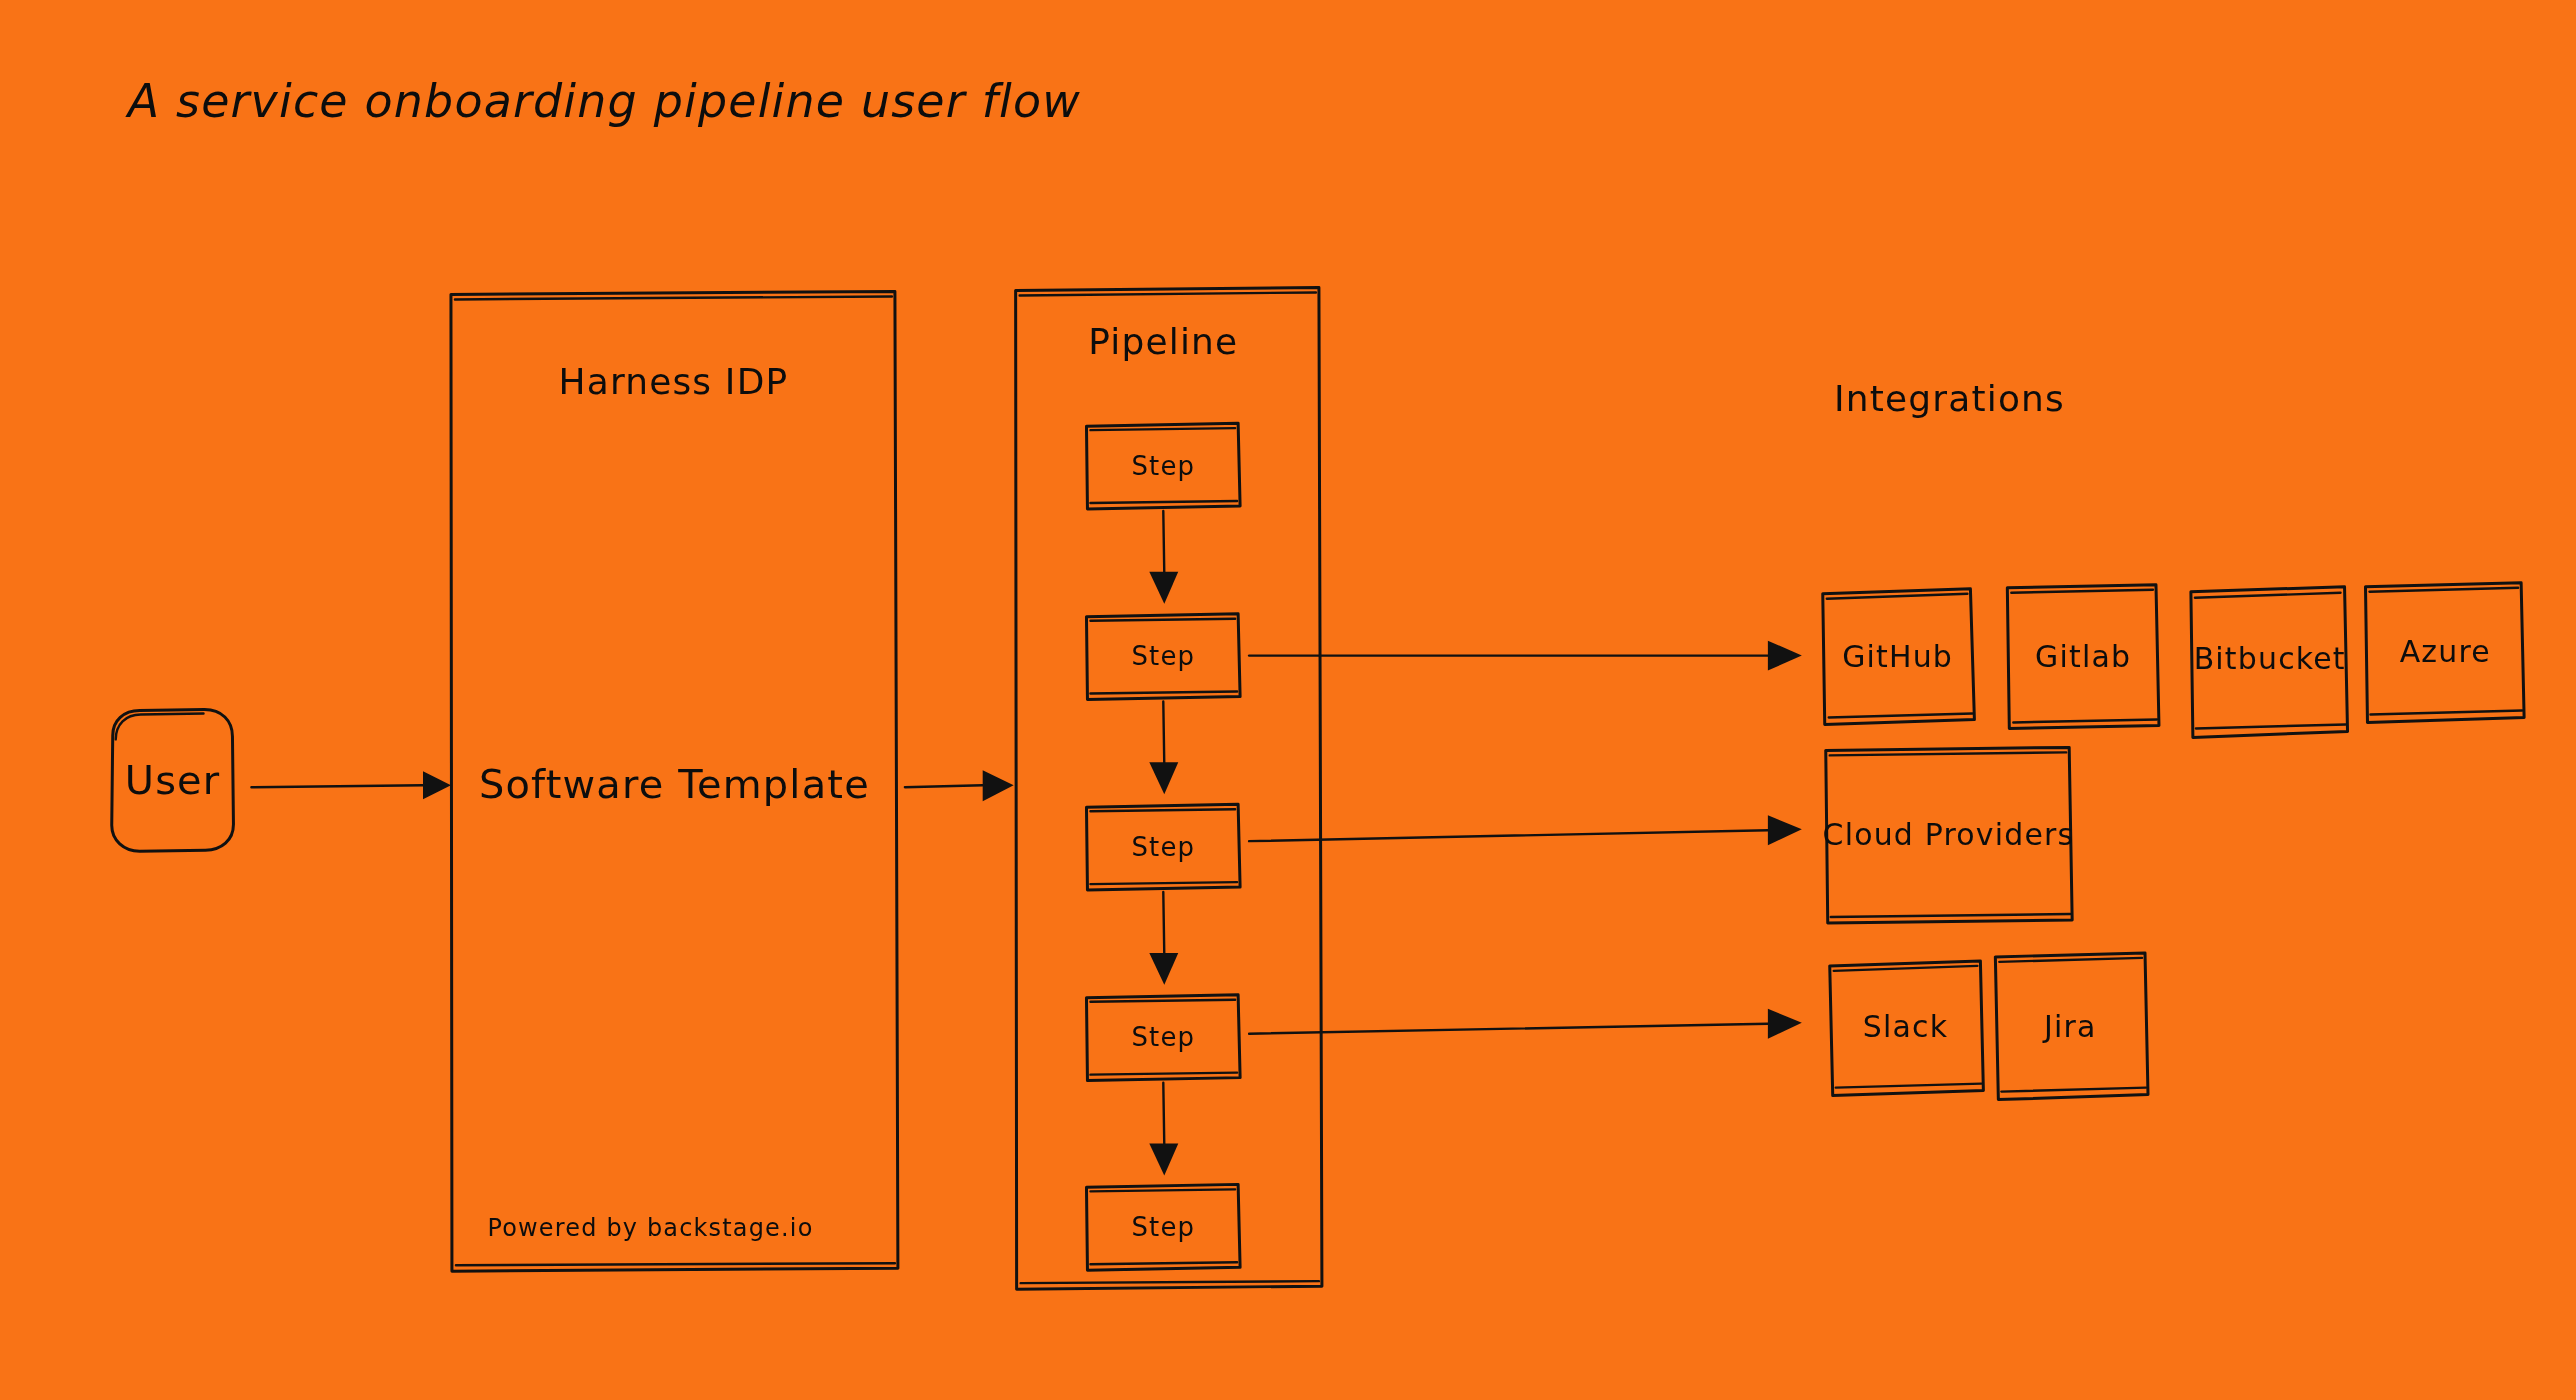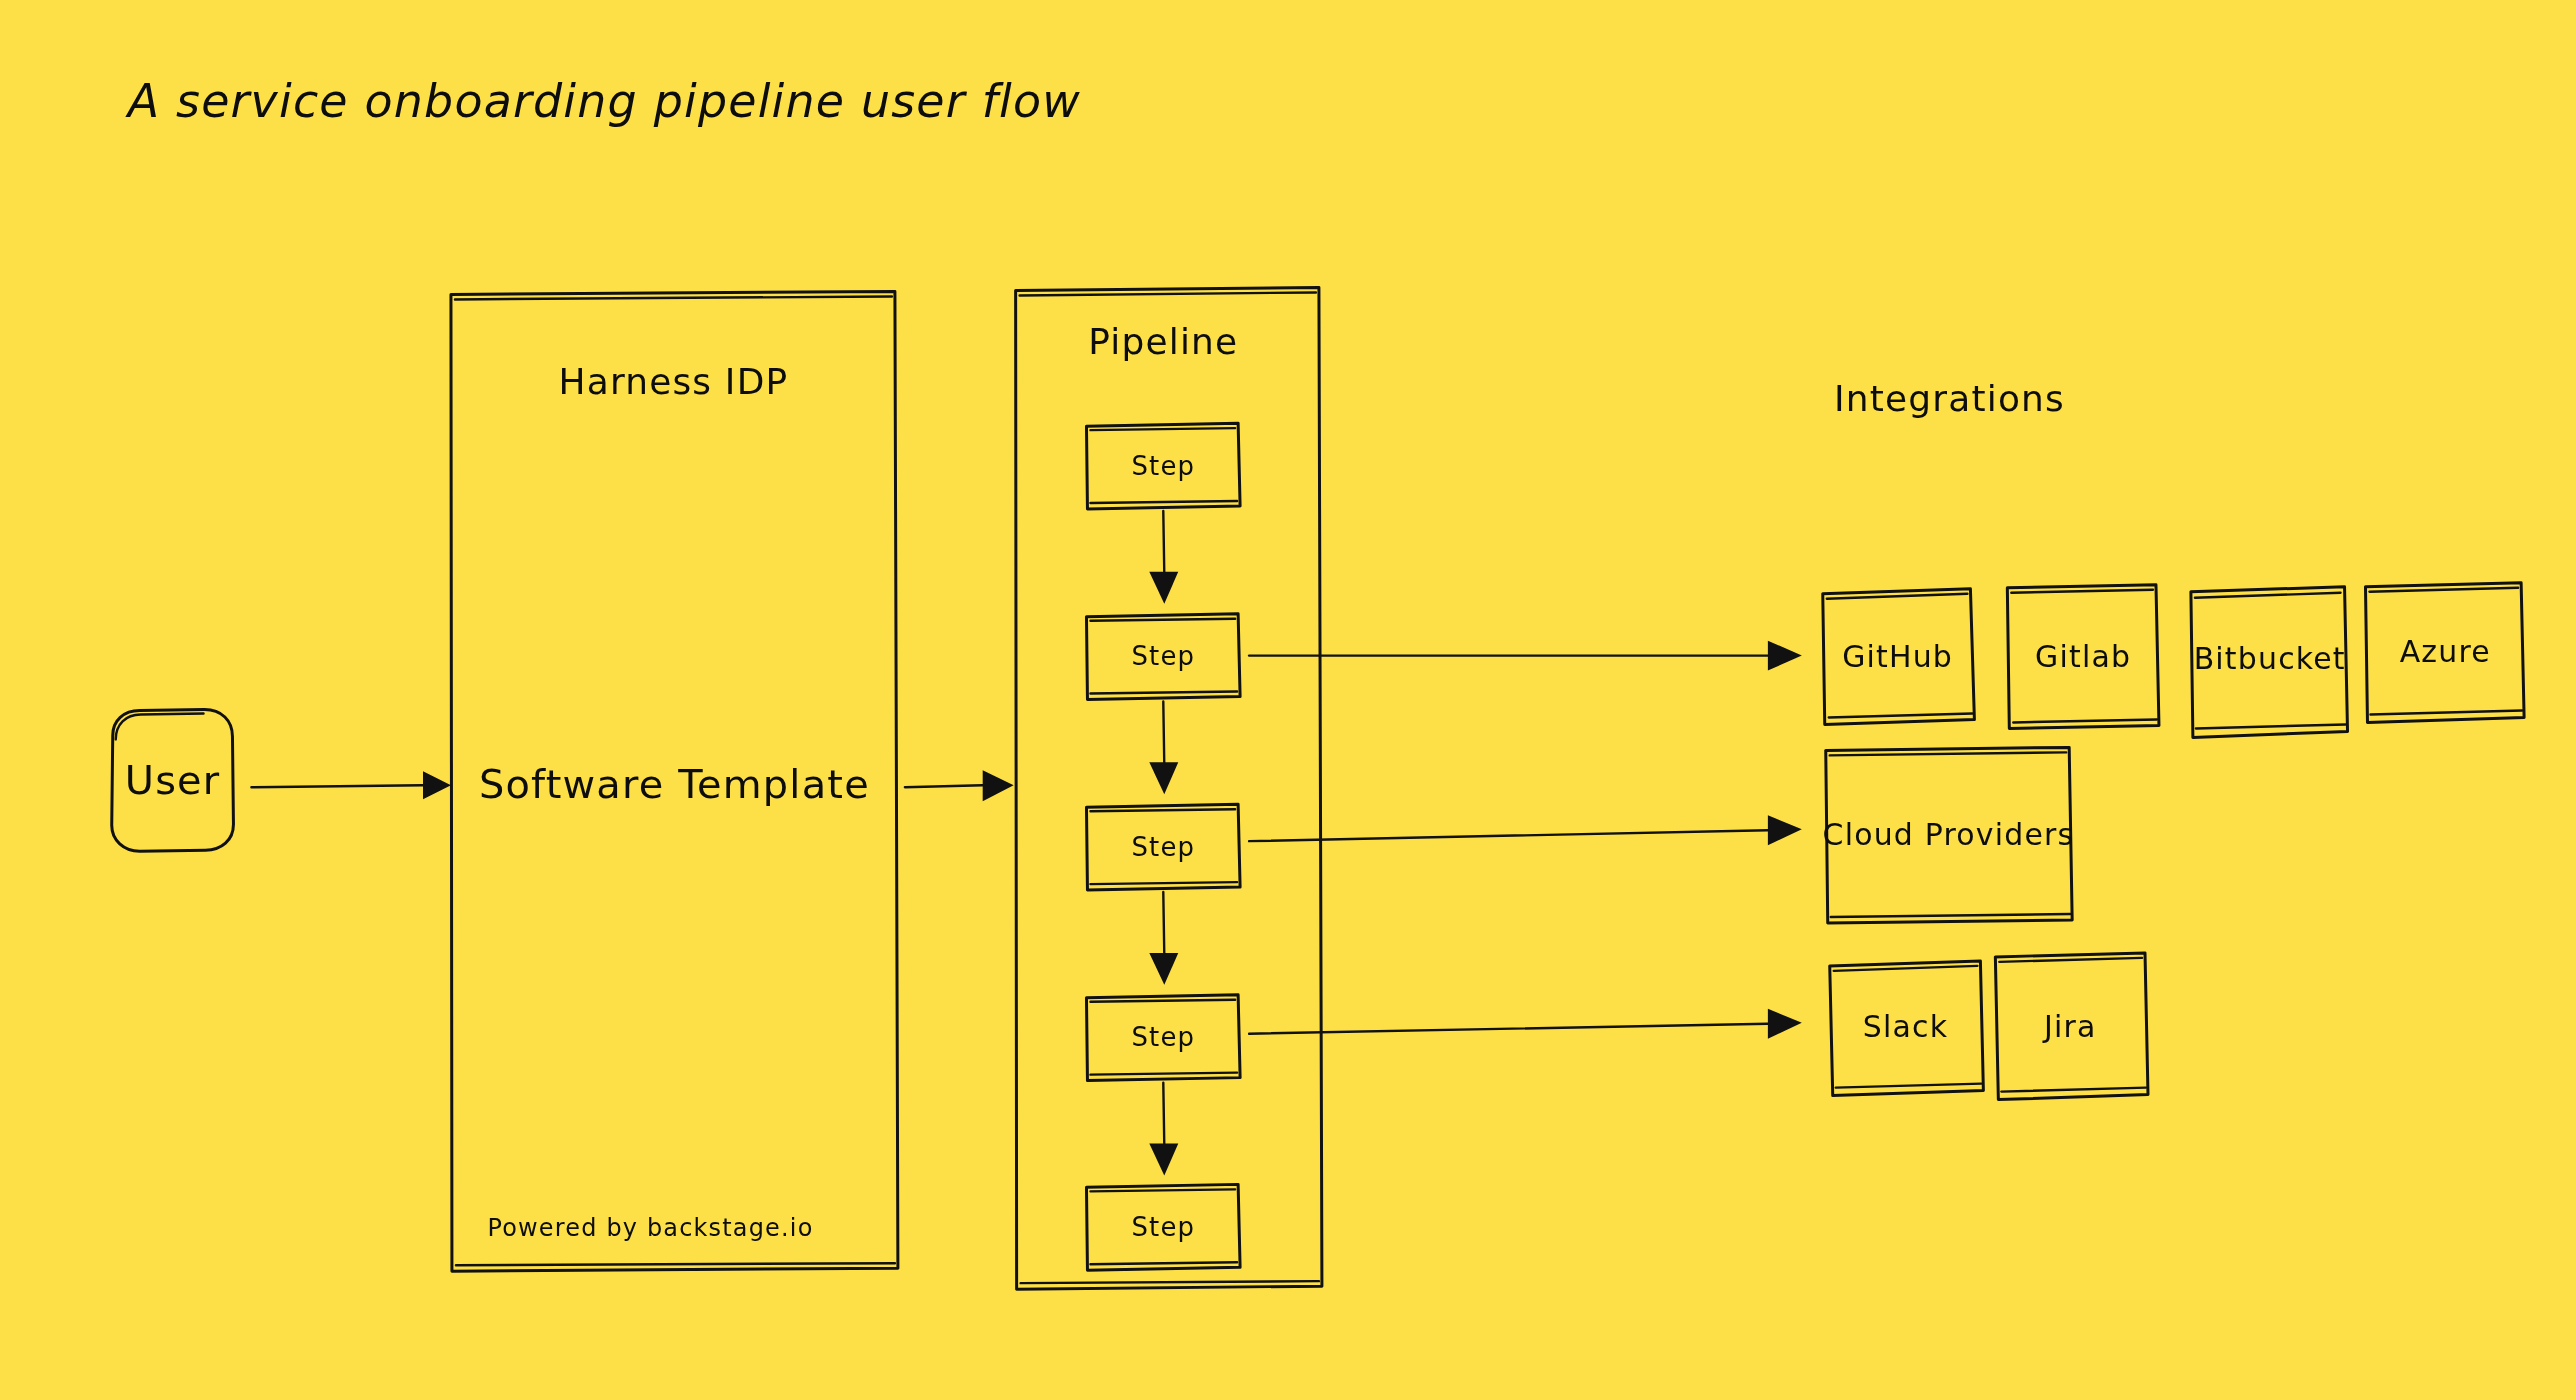--- a/index.html
+++ b/index.html
@@ -10,21 +10,21 @@
   body {
     width: 2576px;
     height: 1401px;
     font-family: "DejaVu Sans", sans-serif;
     overflow: hidden;
   }
   #canvas {
     position: relative;
     width: 2576px;
     height: 1401px;
-    background: #fde047;
+    background: #f97316;
   }
   svg#diagram {
     position: absolute;
     left: 0;
     top: 0;
     width: 2576px;
     height: 1401px;
   }
   .hand-text {
     font-family: "DejaVu Sans", sans-serif;

